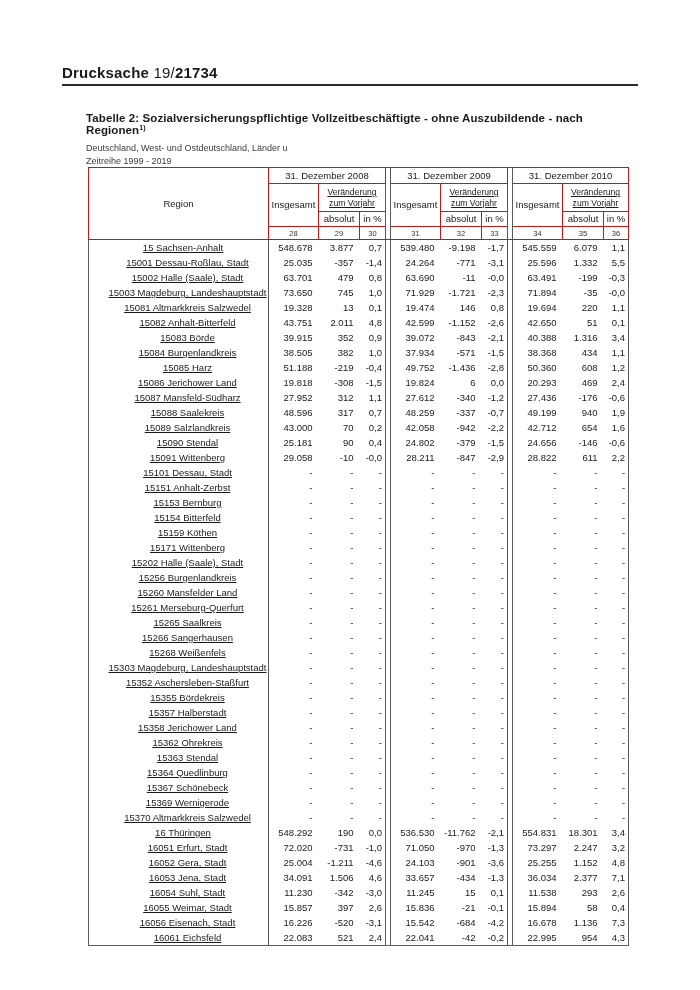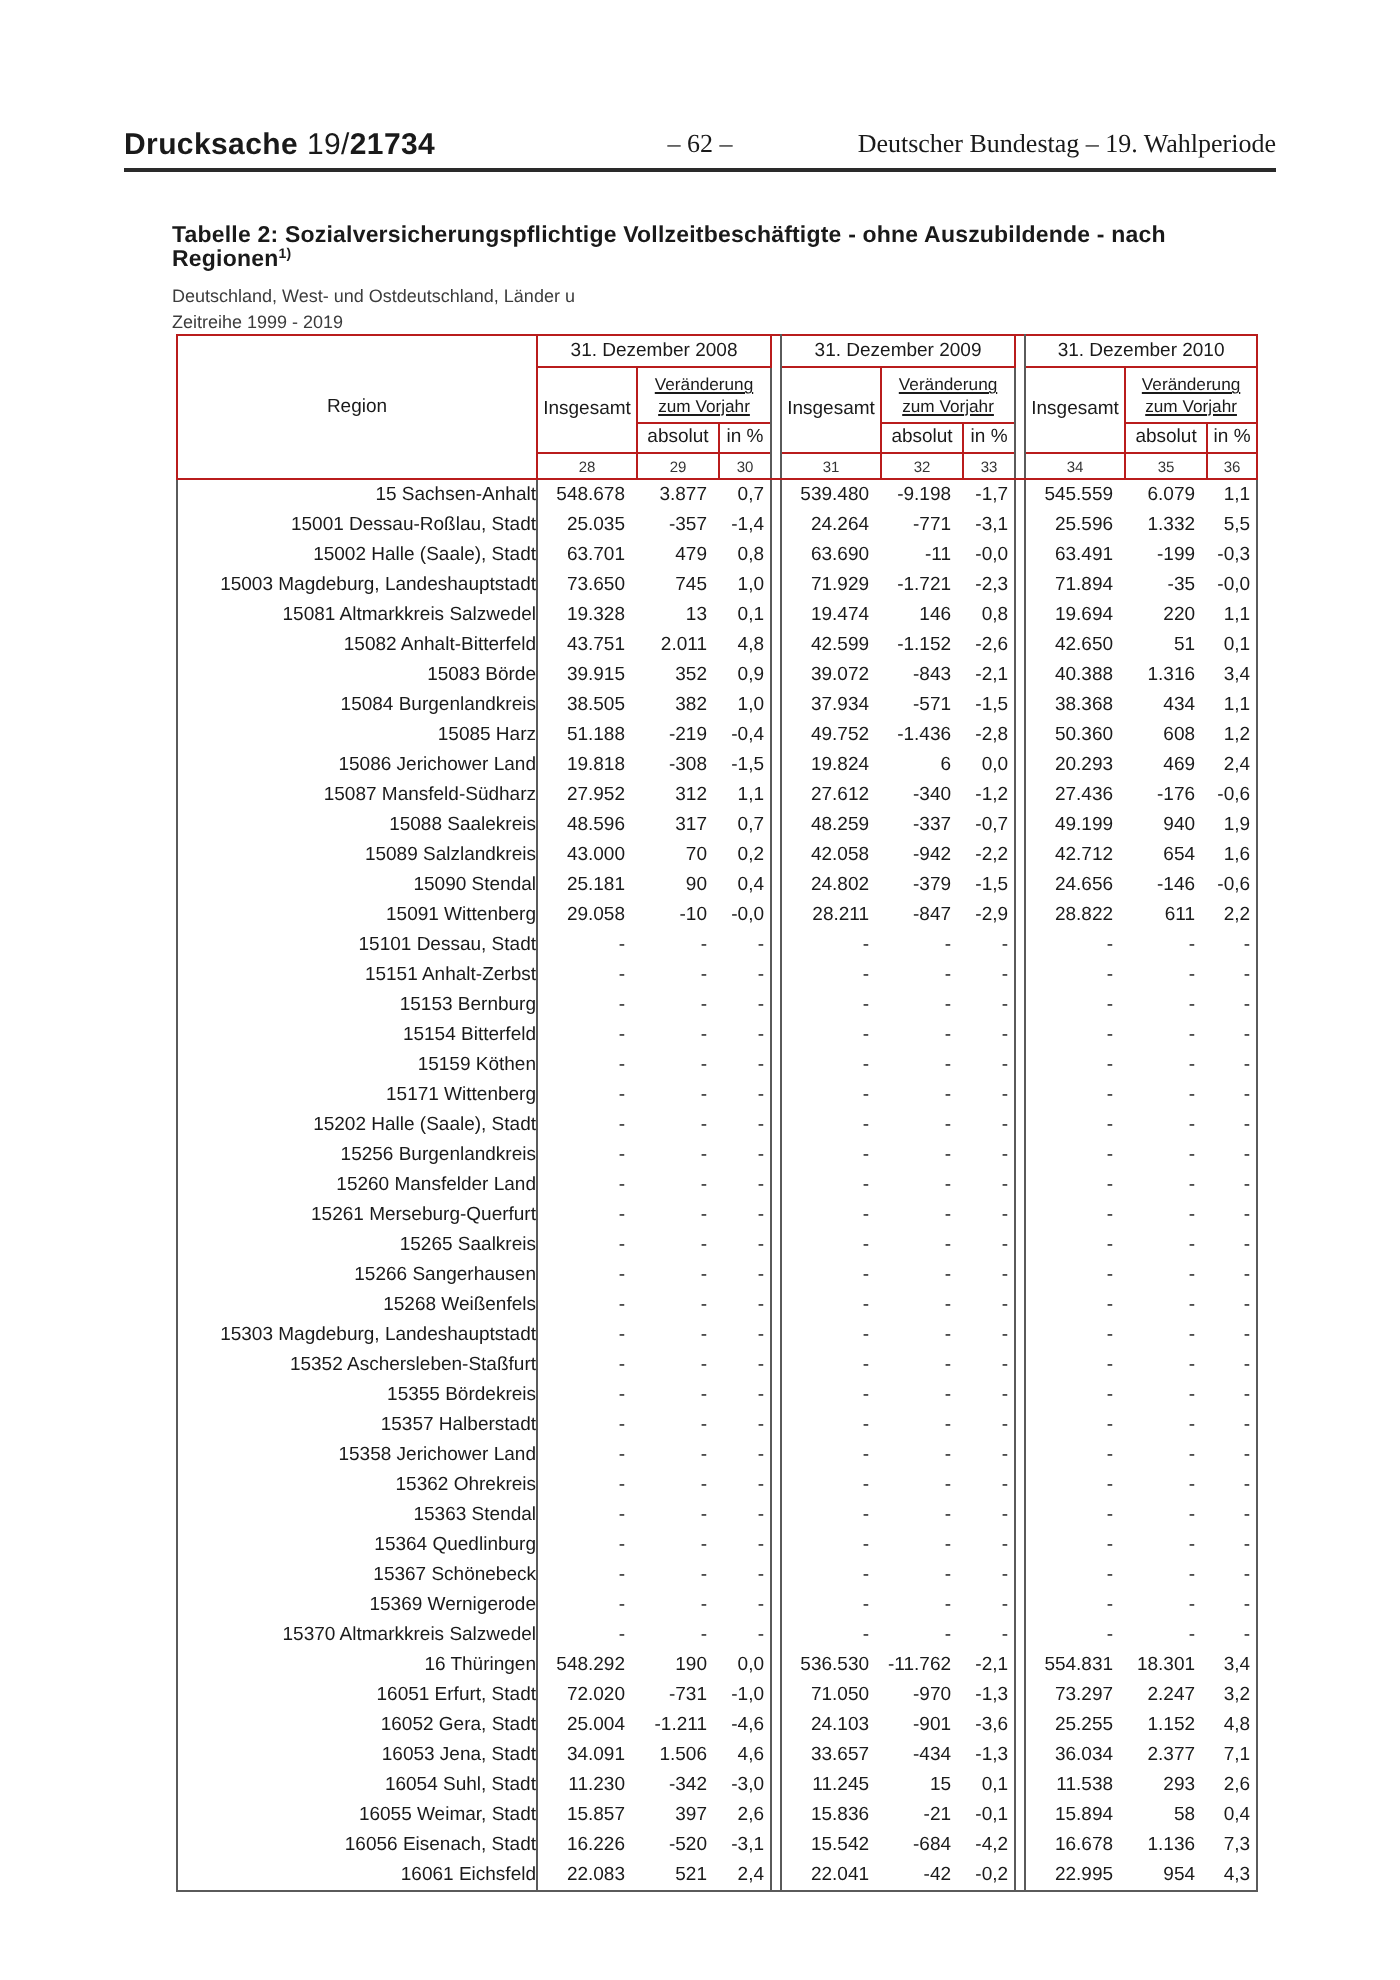--- a/index.html
+++ b/index.html
@@ -56,36 +56,34 @@
   .doc-table thead tr.r3 { height: 15px; }
   .doc-table thead tr.r4 { height: 13px; padding-left: 44px; }
   .doc-table thead th.chg { font-size: 8.6px; text-decoration: underline; }
   .doc-table thead tr.r4 th { font-size: 7.5px; color: #333; }
   .doc-table th.sep, .doc-table td.sep { padding: 0; }
 
   .doc-table tbody td {
     border: none; height: 15px; padding: 0;
     white-space: nowrap; overflow: hidden; vertical-align: middle;
   }
-  .doc-table tbody td.region-cell { border-right: 1px solid #5a5a5a; text-align: right; }
+  .doc-table tbody td.region-cell { border-right: 1px solid #5a5a5a; text-align: center; text-decoration: underline; }
   .doc-table tbody td.lvl1 { padding-left: 9px; }
   .doc-table tbody td.lvl2 { padding-left: 18px; }
   .doc-table tbody td.num { text-align: right; padding-right: 6px; }
   .doc-table tbody td.pct { padding-right: 3px; }
   .doc-table td.sep, .doc-table th.sep {
     border-left: 1px solid #5a5a5a; border-right: 1px solid #5a5a5a; background: #fff;
   }
 </style>
 </head>
 <body>
 
 <div class="page-header">
   <div class="ph-left"><span class="b">Drucksache</span>&nbsp;<span>19/</span><span class="b">21734</span></div>
-  <div class="ph-center">– 62 –</div>
-  <div class="ph-right">Deutscher Bundestag – 19. Wahlperiode</div>
 </div>
 
 <div class="title-block">
   <div class="tb-title"><span>Tabelle 2: Sozialversicherungspflichtige Vollzeitbeschäftigte - ohne Auszubildende - nach Regionen</span><sup>1)</sup></div>
   <div class="tb-sub1">Deutschland, West- und Ostdeutschland, Länder u</div>
   <div class="tb-sub2">Zeitreihe 1999 - 2019</div>
 </div>
 
 <div class="table-wrap">
 <table class="doc-table">

